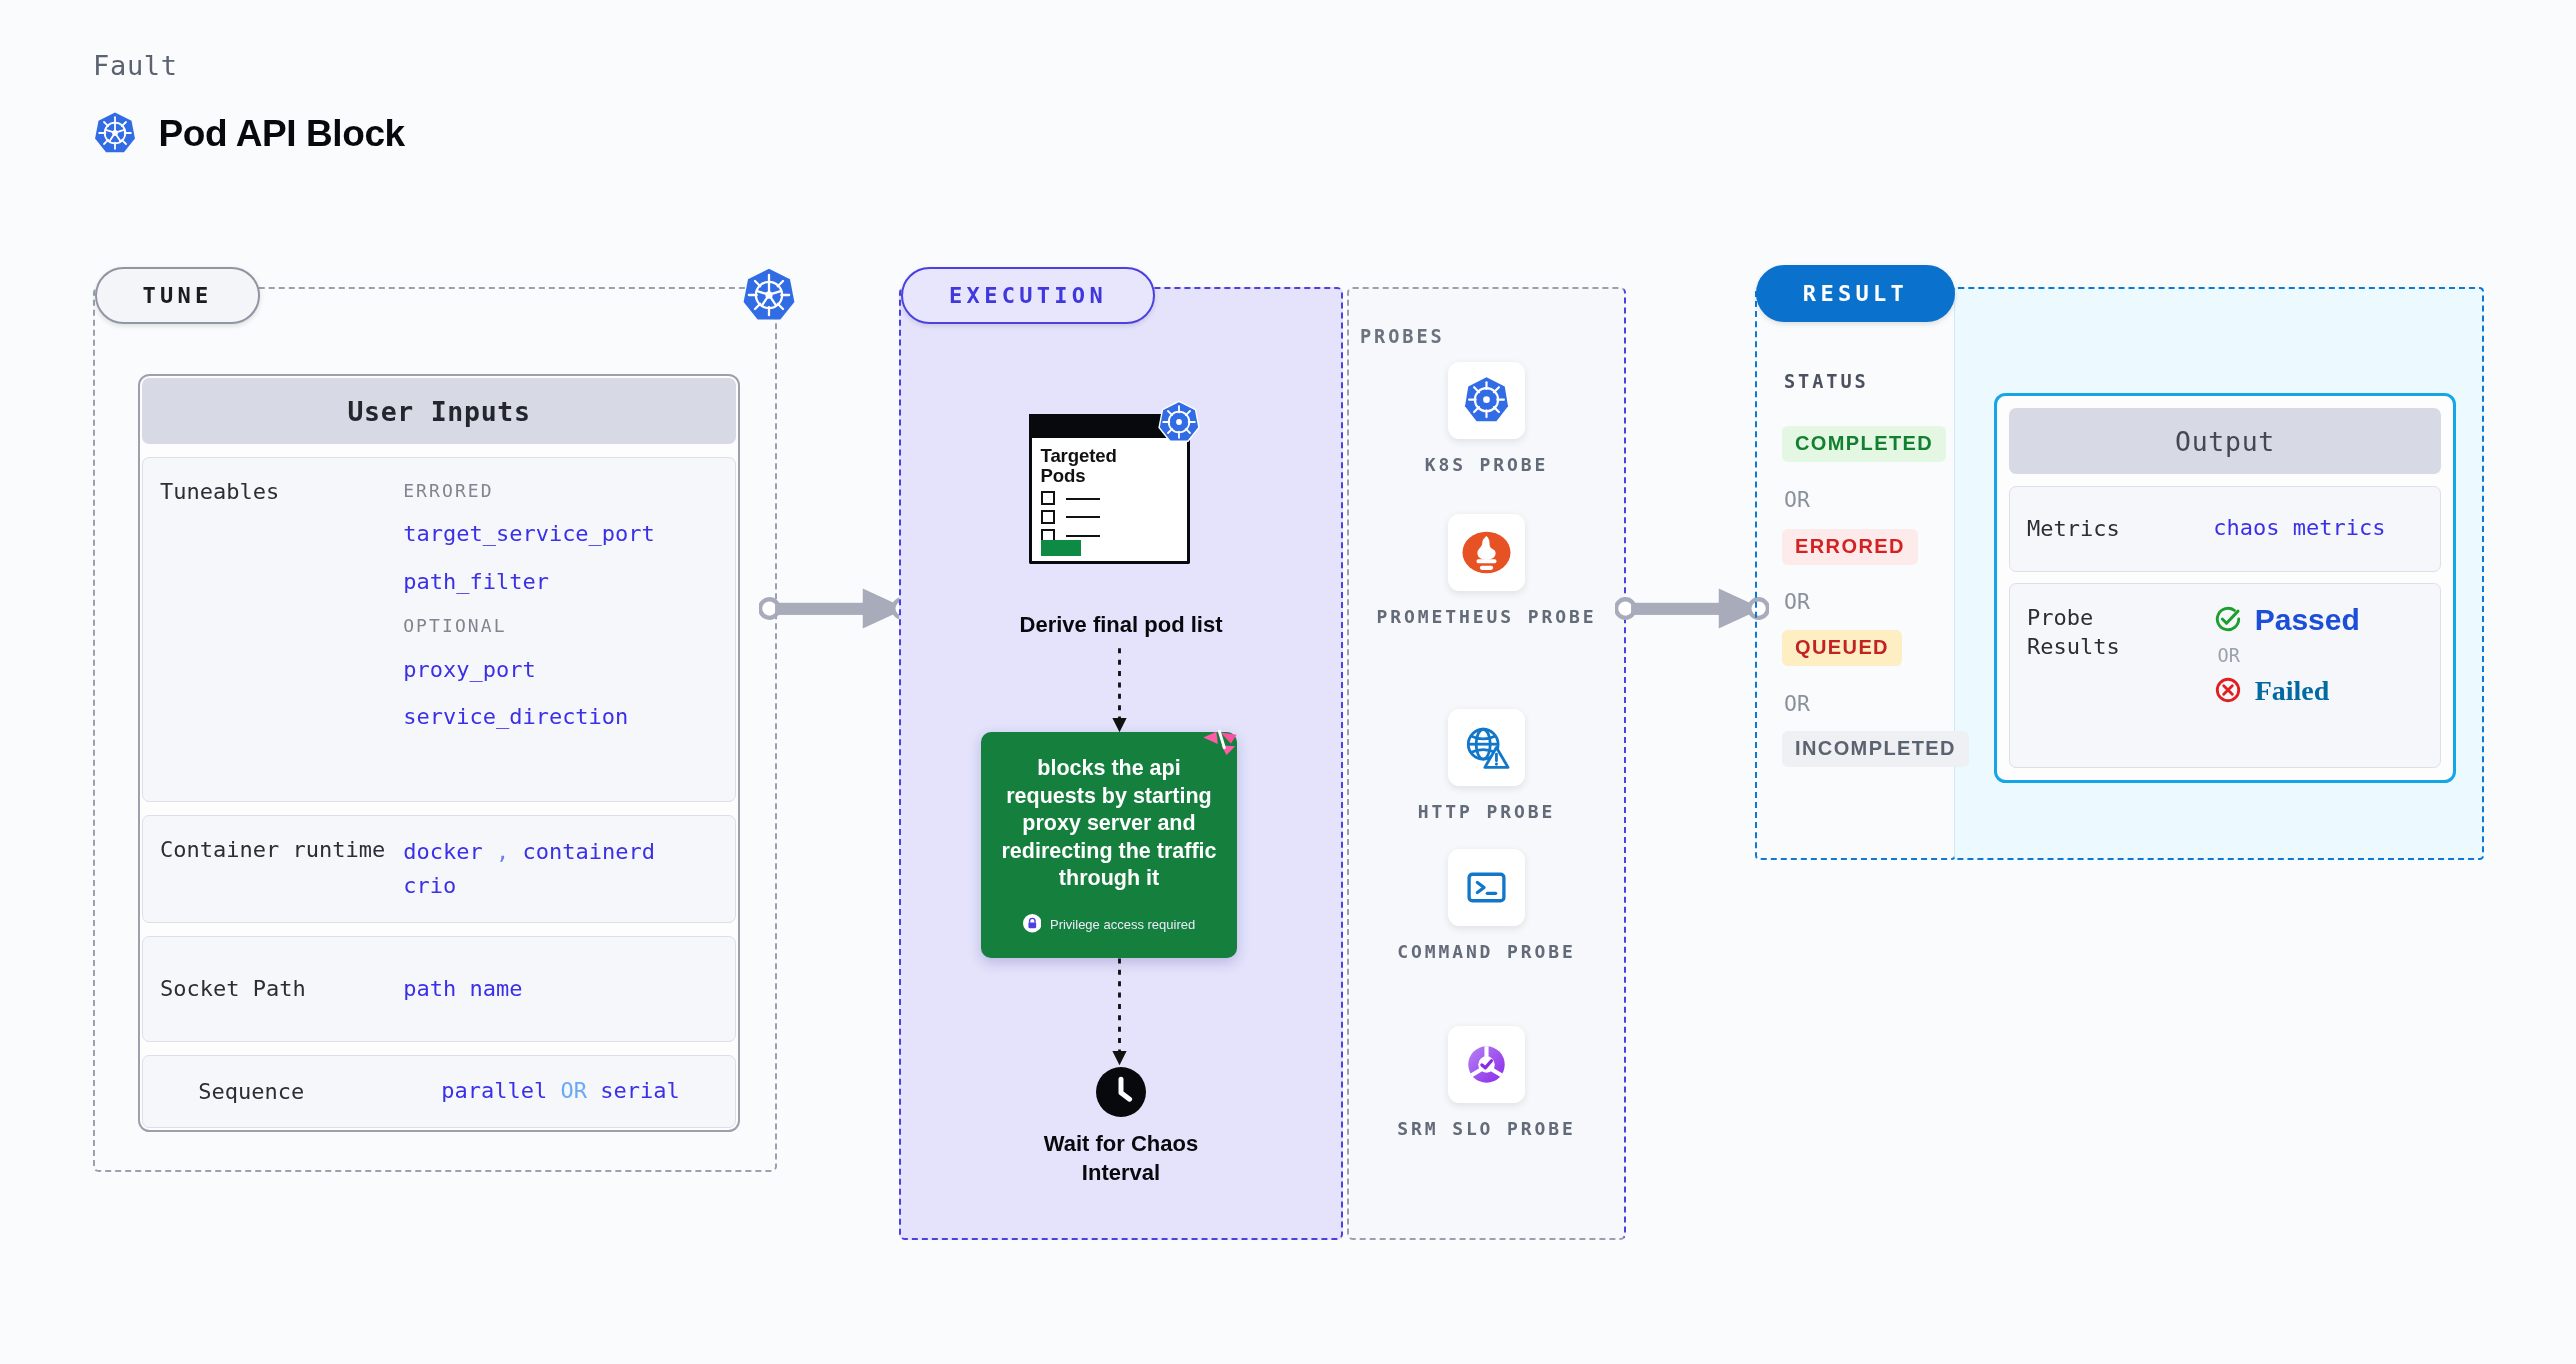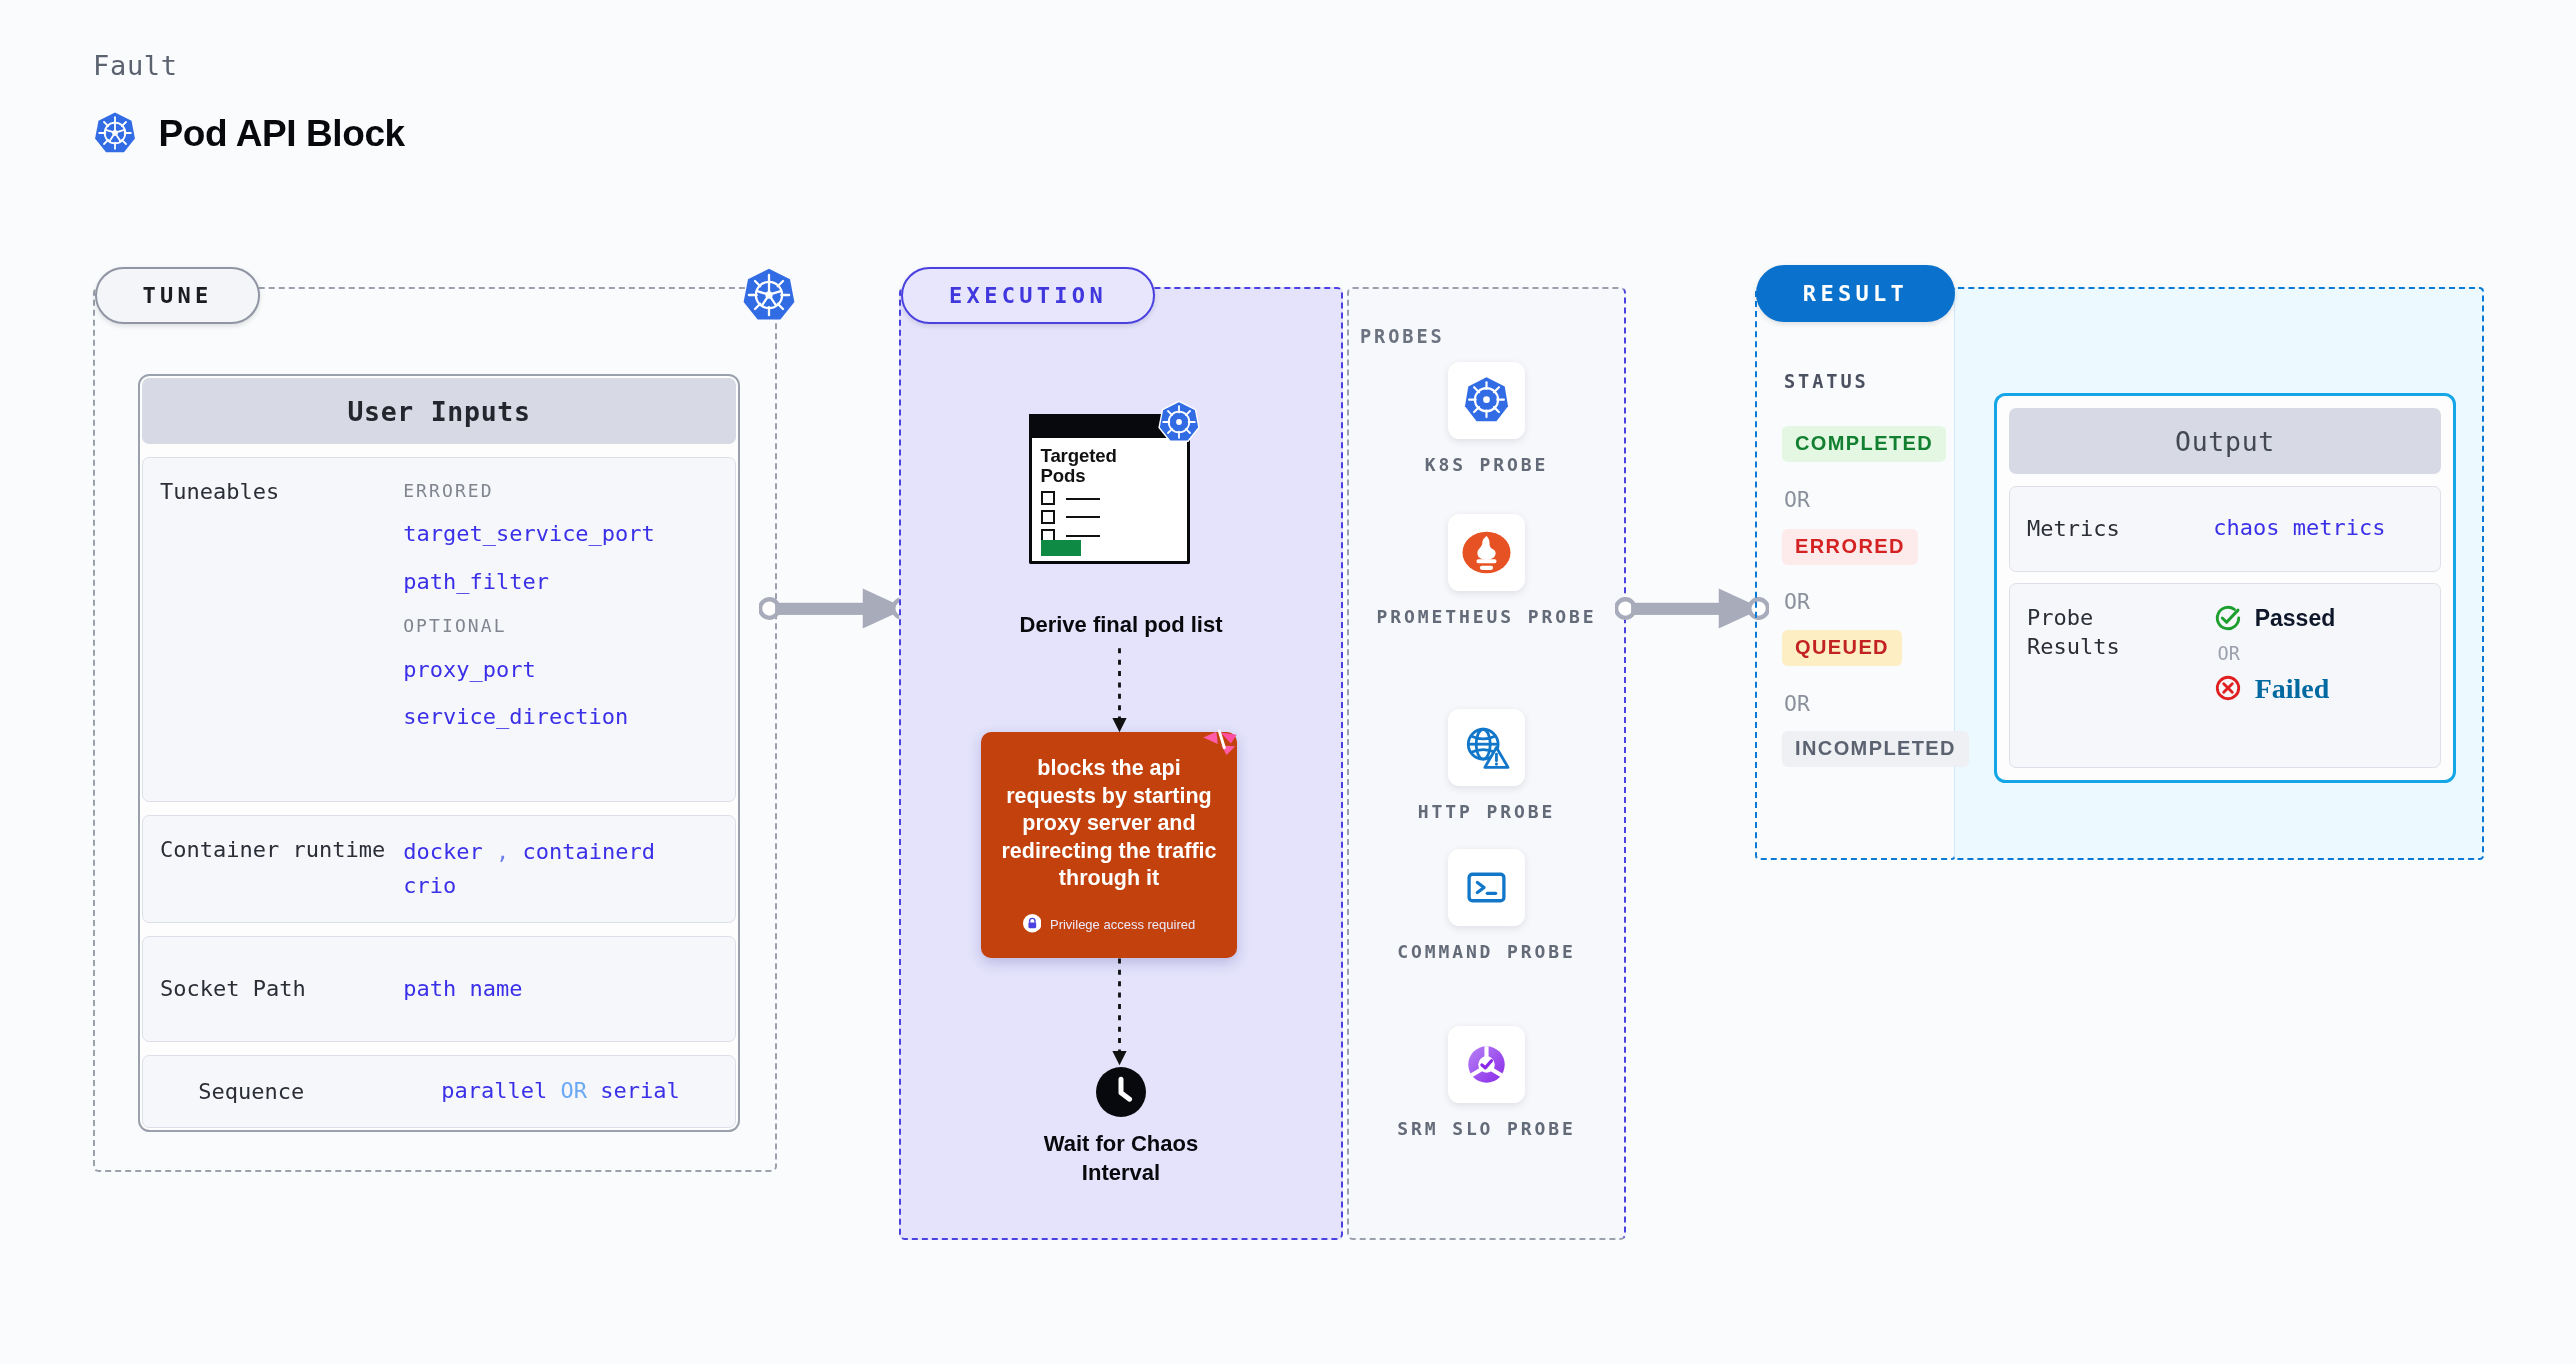--- a/index.html
+++ b/index.html
@@ -113,21 +113,21 @@
   #pod-card .ln { position: absolute; height: 2.1px; background: #111; left: 37px; width: 34px; }
   #pod-card .green { position: absolute; left: 11.5px; top: 120px; width: 40px; height: 15.8px; background: #0e8a45; }
   #k8s-badge-pod { position: absolute; left: 1157px; top: 400px; width: 44px; height: 44px; }
   #derive-label {
     position: absolute; left: 899px; top: 612px; width: 444px; text-align: center;
     font-size: 22px; font-weight: bold; color: #08090d;
   }
 
   #action-card {
     position: absolute; left: 981px; top: 732px; width: 256px; height: 226px;
-    background: #c2410c; border-radius: 10px; color: #fff;
+    background: #15803d; border-radius: 10px; color: #fff;
     display: flex; flex-direction: column; align-items: center; justify-content: center;
     box-shadow: 0 4.3px 13px rgba(40,35,140,.22); padding: 14.3px 13px;
   }
   #action-text { font-size: 21.5px; font-weight: bold; text-align: center; line-height: 1.28; }
   #privilege-row { display: flex; align-items: center; gap: 8.6px; margin-top: 21.5px; }
   #privilege-text { font-size: 13px; color: #eceafd; }
   #litmus-logo { position: absolute; right: -4.3px; top: -5.7px; width: 42px; height: 42px; }
 
   #clock-icon { position: absolute; left: 1096px; top: 1067px; width: 50px; height: 50px; }
   #wait-label {
@@ -167,21 +167,21 @@
     position: absolute; left: 1994px; top: 393px; width: 462px; height: 390px;
     background: #fdfdfe; border: 3.6px solid #15a6e8; border-radius: 11.5px;
     padding: 12px; display: flex; flex-direction: column; gap: 11.5px;
   }
   #output-header {
     background: #d7d9e4; border-radius: 7.2px; height: 66px;
     display: flex; align-items: center; justify-content: center;
     font-family: "DejaVu Sans Mono", monospace; font-size: 26.5px; color: #444855; letter-spacing: 0.7px;
   }
   .res-icon-row { display: flex; align-items: center; gap: 11.5px; }
-  .passed-txt { font-size: 23px; font-weight: bold; color: #0f172a; }
+  .passed-txt { font-size: 30px; font-weight: bold; color: #1d4ed8; }
   .failed-txt { font-size: 28px; font-weight: bold; color: #0369a1; font-family: Liberation Serif, serif; }
   .or-small { font-family: "DejaVu Sans Mono", monospace; font-size: 18.6px; color: #9aa0ac; margin: 8.6px 0 8.6px 4.3px; }
 
   
   .connector { position: absolute; }
 </style>
 </head>
 <body>
 
 <div id="header">

